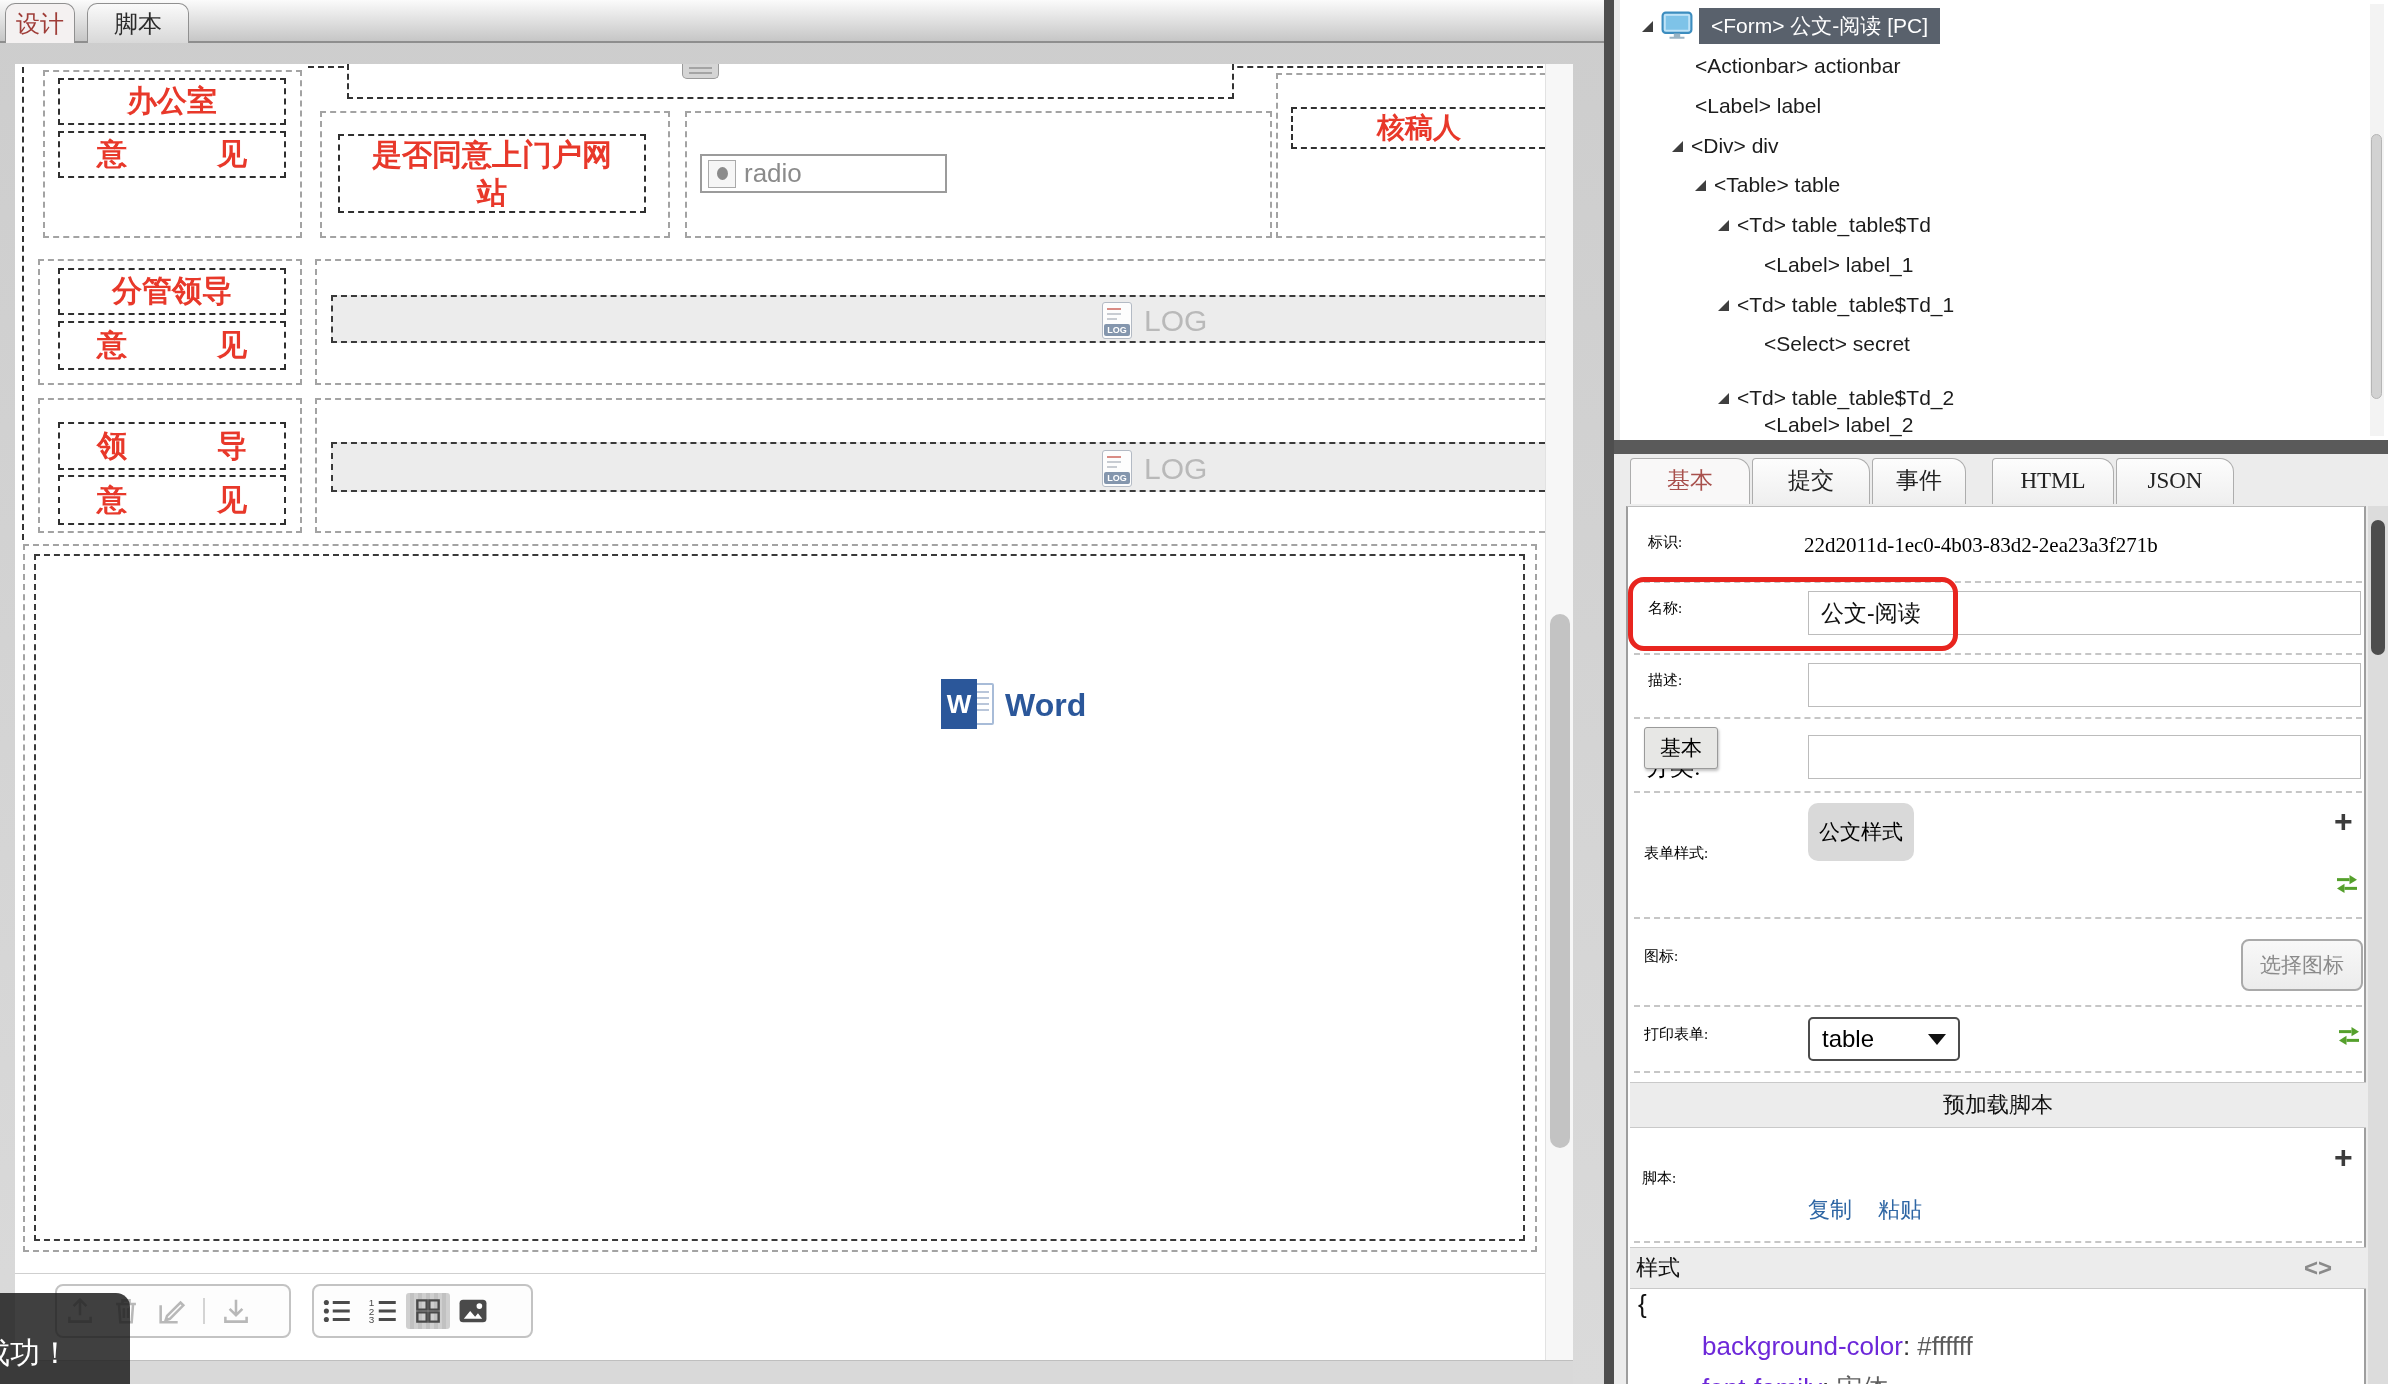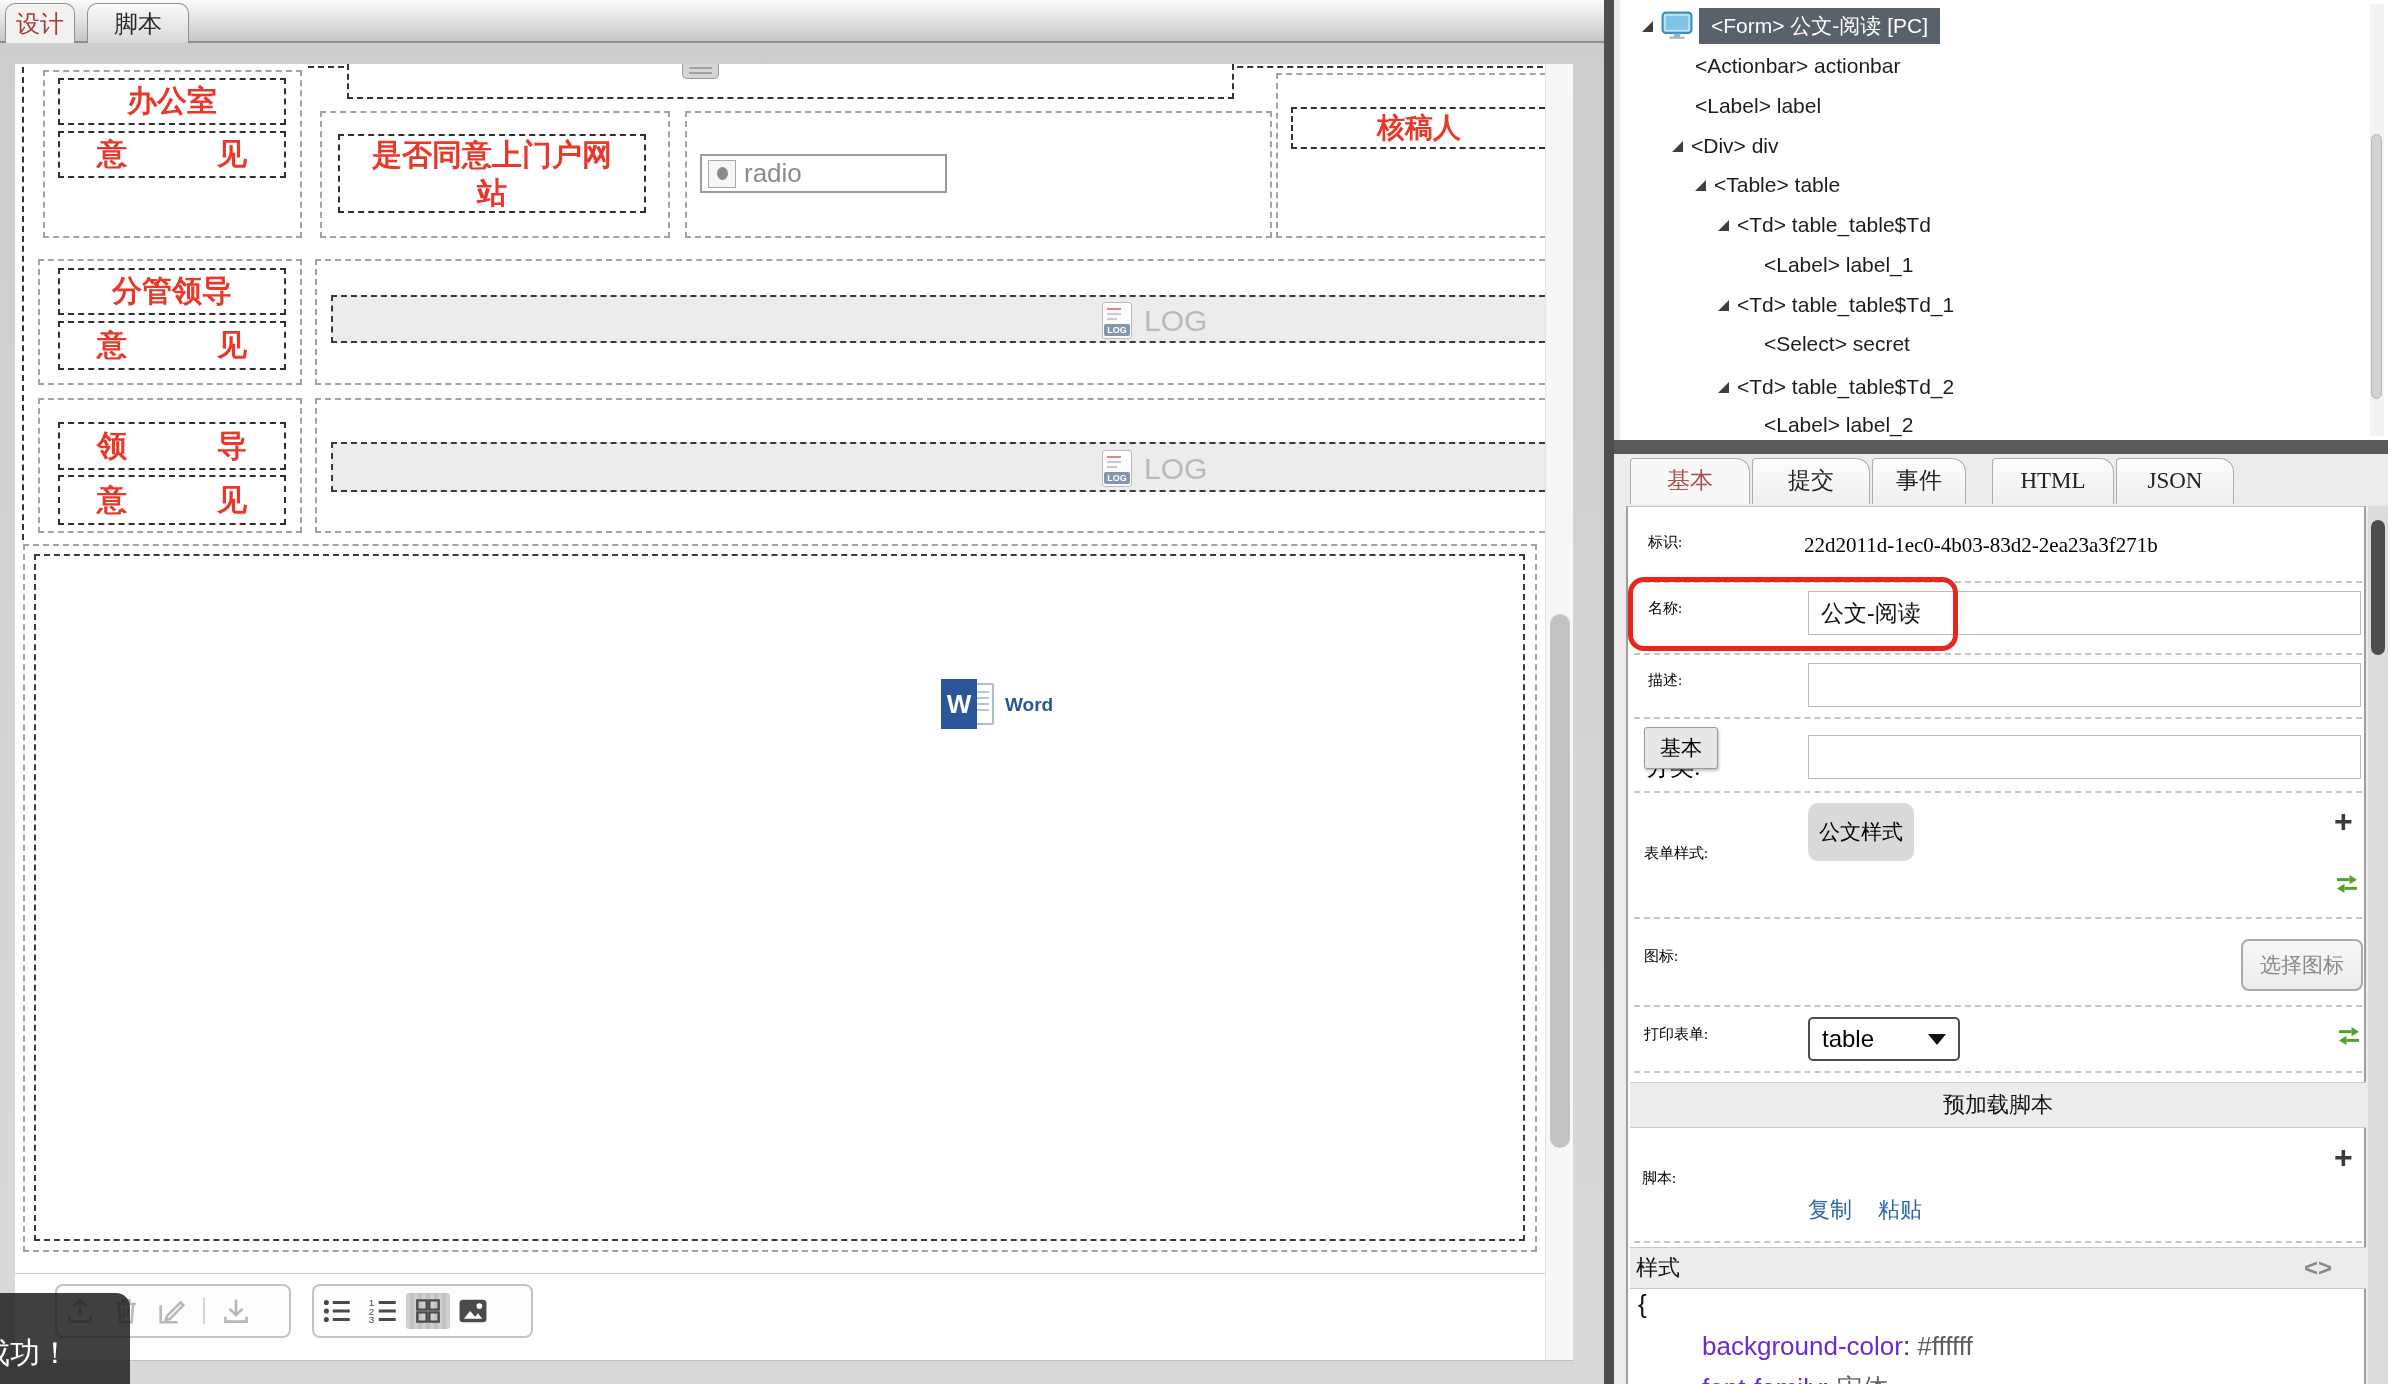--- a/index.html
+++ b/index.html
@@ -143,21 +143,21 @@
     <div class="abs" style="left:905px;top:120px;display:flex;align-items:center;gap:10px;">
       <span style="position:relative;width:54px;height:58px;display:inline-block;">
         <span style="position:absolute;left:28px;top:7px;width:25px;height:42px;background:#fff;border:2px solid #a8bcd8;border-radius:2px;">
           <i style="position:absolute;left:3px;top:6px;width:15px;height:2px;background:#b9c6da;"></i>
           <i style="position:absolute;left:3px;top:12px;width:15px;height:2px;background:#b9c6da;"></i>
           <i style="position:absolute;left:3px;top:18px;width:15px;height:2px;background:#b9c6da;"></i>
           <i style="position:absolute;left:3px;top:24px;width:15px;height:2px;background:#b9c6da;"></i>
         </span>
         <span style="position:absolute;left:0;top:3px;width:36px;height:50px;background:#2b579a;color:#fff;font-weight:bold;font-size:26px;display:flex;align-items:center;justify-content:center;">W</span>
       </span>
-      <span style="font-size:19px;font-weight:bold;color:#2b579a;">Word</span>
+      <span style="font-size:32px;font-weight:bold;color:#2b579a;">Word</span>
     </div>
   </div>
 
   <div class="abs" style="left:0;top:1209px;width:1530px;border-top:1px solid #cfcfcf;"></div>
   <div class="abs toolgrp" style="left:40px;top:1220px;width:236px;height:54px;">
     <svg class="ticon" viewBox="0 0 24 24" fill="none" stroke="currentColor" stroke-width="1.8">
         <path d="M12 15V4M7.5 8.5 12 4l4.5 4.5M4.5 16v3.5h15V16"></path>
       </svg>
     <svg class="ticon" viewBox="0 0 24 24" fill="none" stroke="currentColor" stroke-width="1.8">
         <path d="M5 7h14M9.5 7V4.5h5V7M7 7l1 13h8l1-13M10.5 10v7M13.5 10v7"></path>
@@ -248,21 +248,21 @@
     <div class="trow" style="left:144px;top:245px;">
         <span>&lt;Label&gt; label_1</span>
       </div>
     <div class="trow" style="left:98px;top:285px;">
         <span class="tri"></span>
         <span>&lt;Td&gt; table_table$Td_1</span>
       </div>
     <div class="trow" style="left:144px;top:324px;">
         <span>&lt;Select&gt; secret</span>
       </div>
-    <div class="trow" style="left:98px;top:367px;">
+    <div class="trow" style="left:98px;top:378px;">
         <span class="tri"></span>
         <span>&lt;Td&gt; table_table$Td_2</span>
       </div>
     <div class="trow" style="left:144px;top:405px;">
         <span>&lt;Label&gt; label_2</span>
       </div>
     <div class="abs" style="left:750px;top:4px;width:14px;height:432px;background:#f3f3f3;">
       <div class="abs" style="left:1px;top:130px;width:11px;height:265px;background:#d2d2d2;border:1px solid #b5b5b5;border-radius:6px;"></div>
     </div>
   </div>

